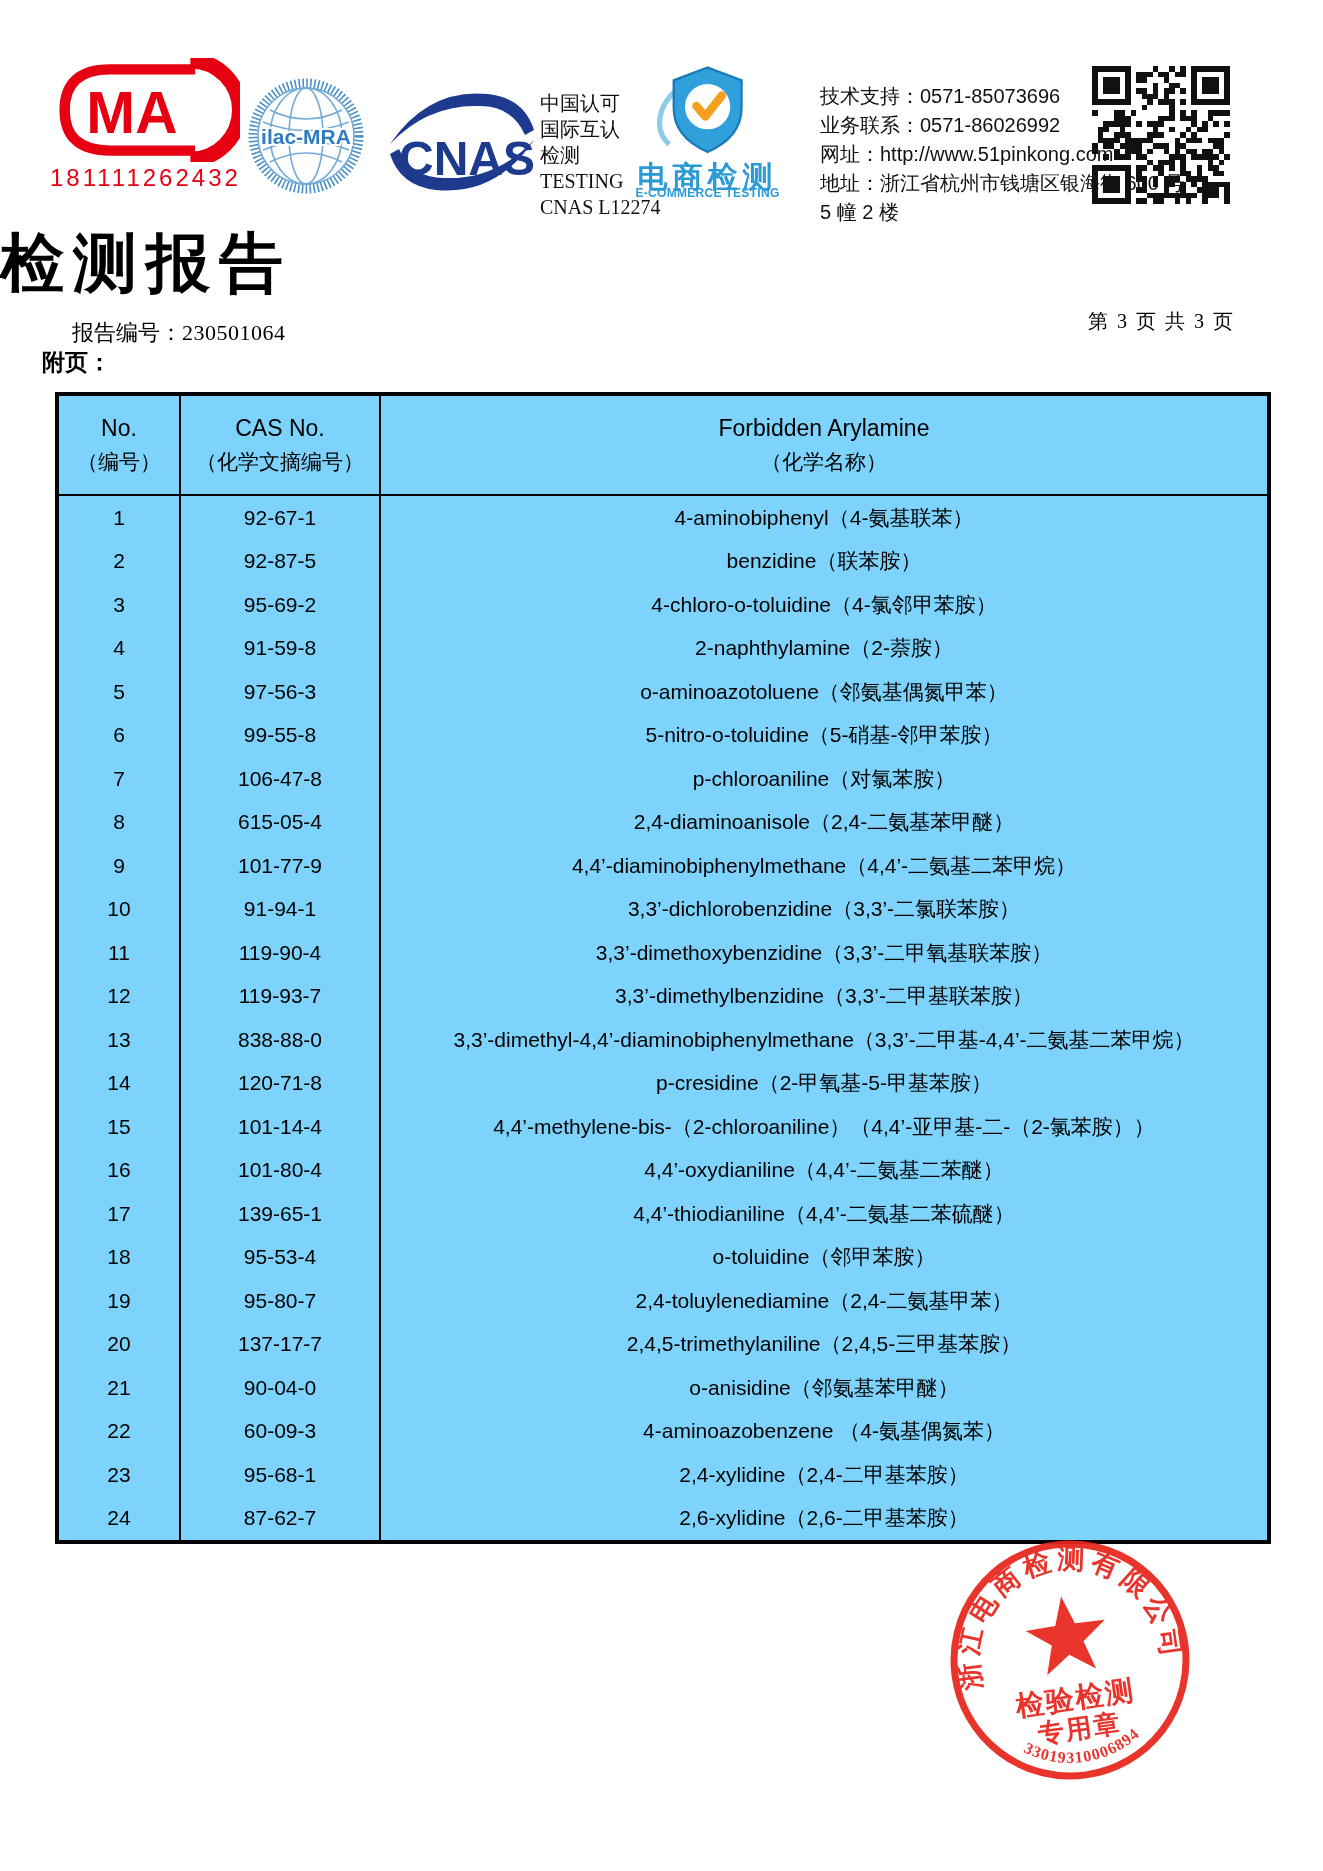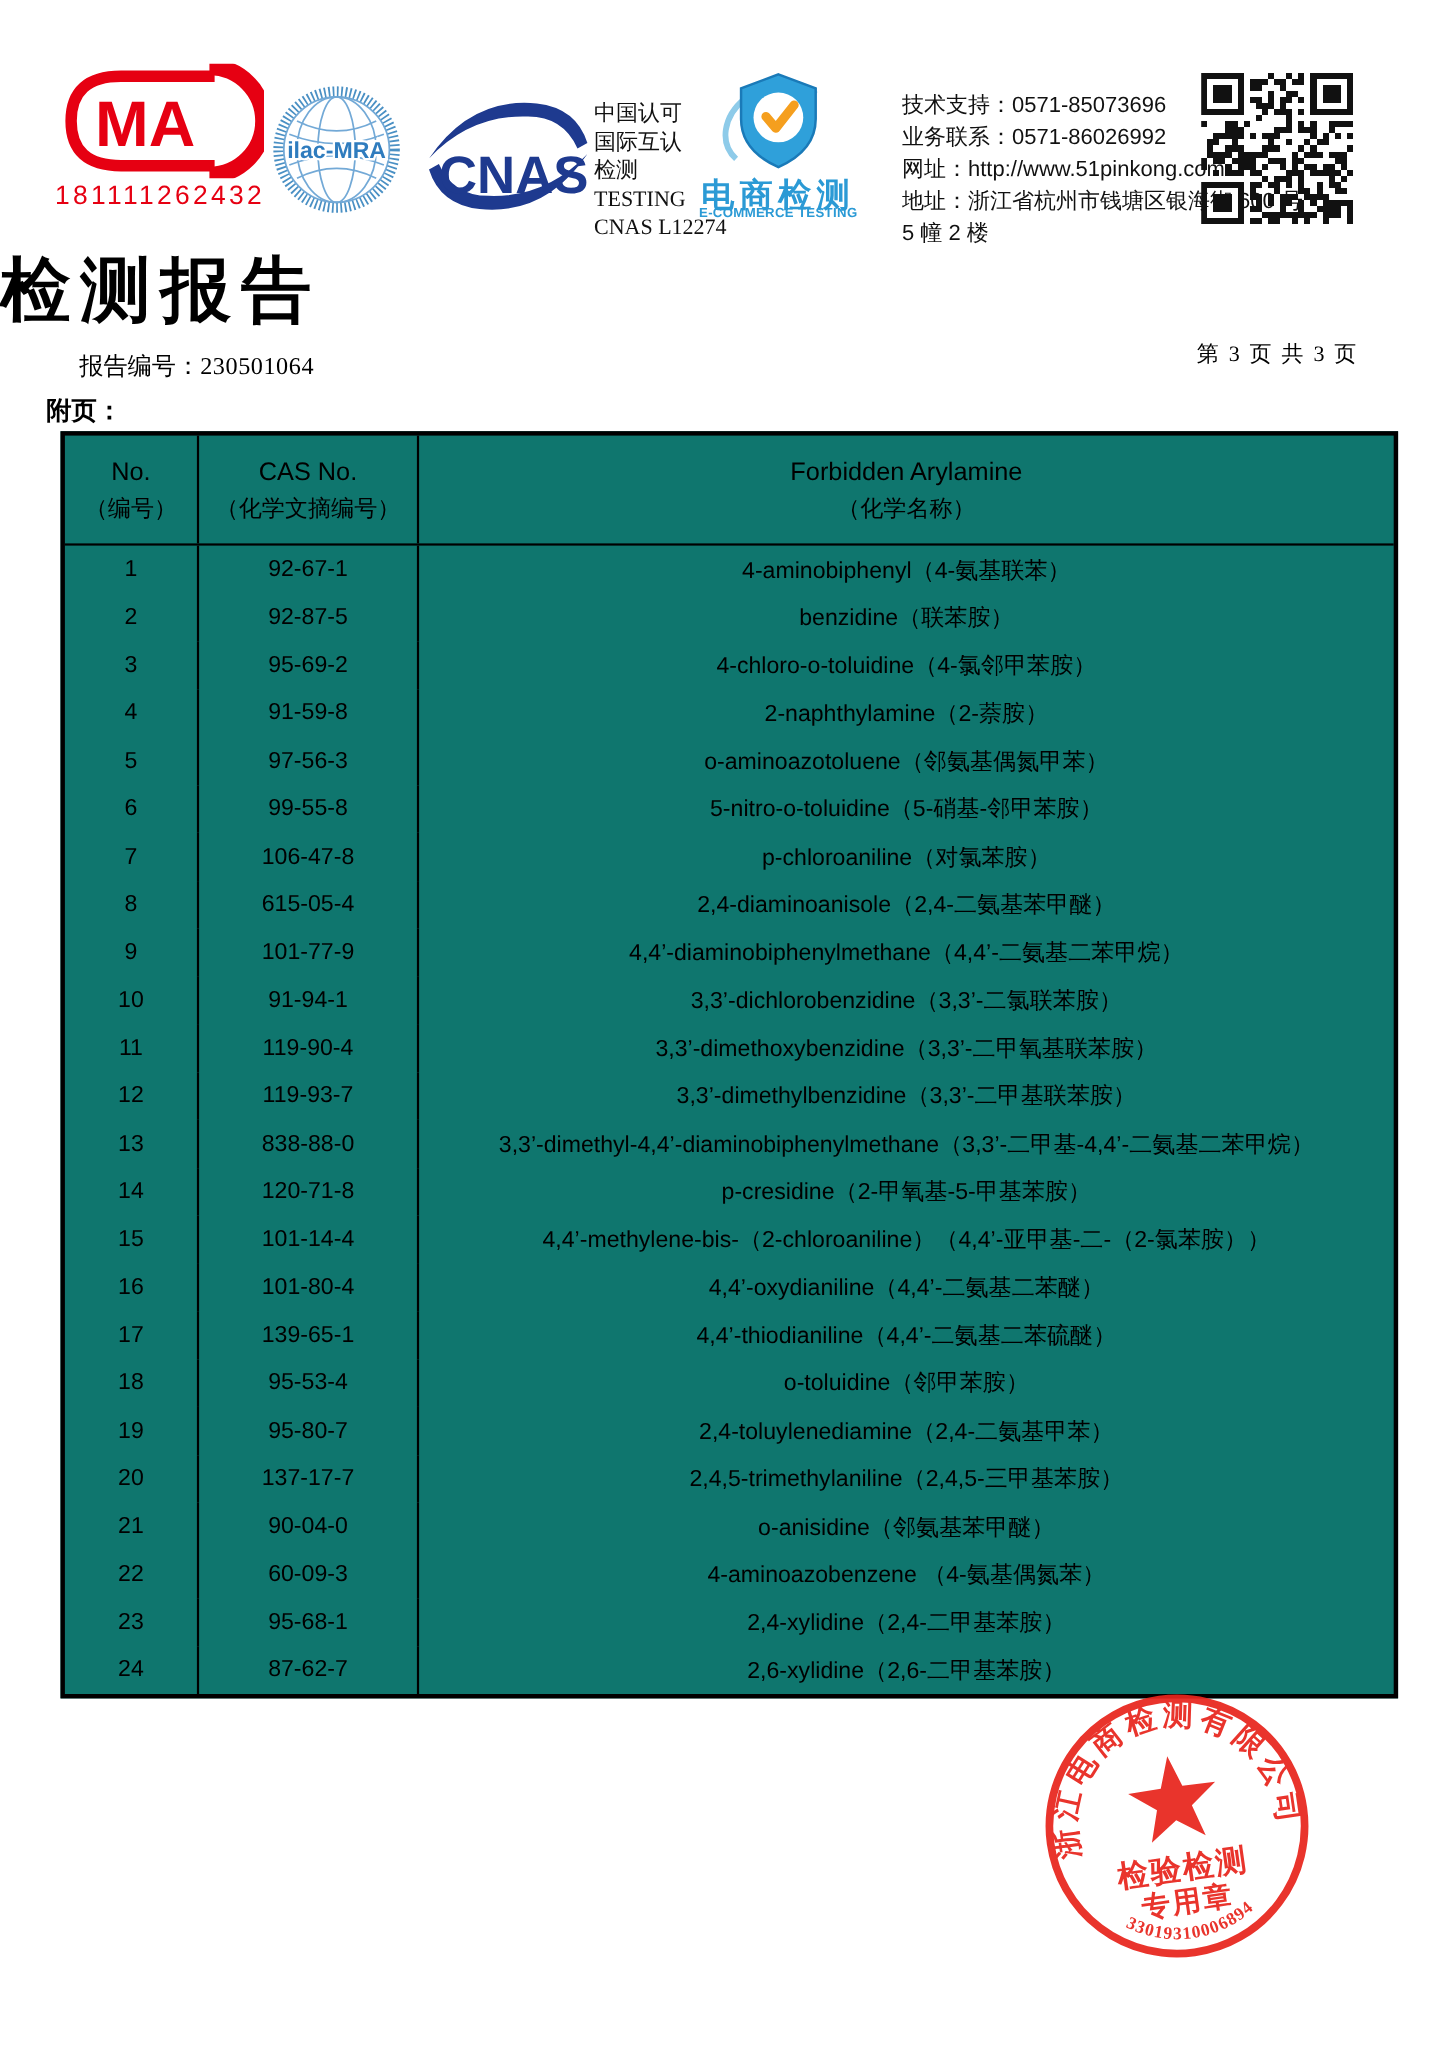--- a/index.html
+++ b/index.html
@@ -20,25 +20,25 @@
     color:#2b9ad5;letter-spacing:0.3px;}
   #contact{left:820px;top:82px;font-family:Liberation Sans, sans-serif;
     font-size:20px;line-height:29px;color:#111;}
   
   #title{top:220px;left:0;width:100%;text-align:left;font-size:64px;font-weight:bold;
     letter-spacing:9px;font-family:"Liberation Serif","DejaVu Serif",serif;}
   #report-no{left:72px;top:318px;font-size:22px;font-family:"Liberation Serif","DejaVu Serif",serif;}
   #report-no .val{font-family:Liberation Serif, serif;font-size:22px;letter-spacing:0.5px;}
   #page-info{left:1030px;top:308px;width:205px;text-align:right;font-size:20px;letter-spacing:2px;
     font-family:"Liberation Serif","DejaVu Serif",serif;}
-  #attach{left:42px;top:358px;font-size:23px;font-weight:bold;
+  #attach{left:42px;top:347px;font-size:23px;font-weight:bold;
     font-family:Liberation Sans, sans-serif;}
   
   #dtable{left:55px;top:392px;width:1216px;height:1152px;border:4px solid #000;
-    box-sizing:border-box;display:flex;flex-direction:column;background:#0f766e;}
+    box-sizing:border-box;display:flex;flex-direction:column;background:#7dd3fc;}
   .thead{display:flex;border-bottom:2px solid #000;height:98px;flex:none;}
   .tbody{flex:1;display:flex;flex-direction:column;}
   .trow{flex:1;display:flex;}
   .tcell{display:flex;align-items:center;justify-content:center;text-align:center;
     font-size:21px;box-sizing:border-box;}
   .hcell{flex-direction:column;justify-content:center;gap:6px;}
   .hcell .en{font-size:23px;}
   .hcell .cn{font-size:21px;}
   .col-no{width:122px;border-right:2px solid #000;flex:none;}
   .col-cas{width:200px;border-right:2px solid #000;flex:none;}

